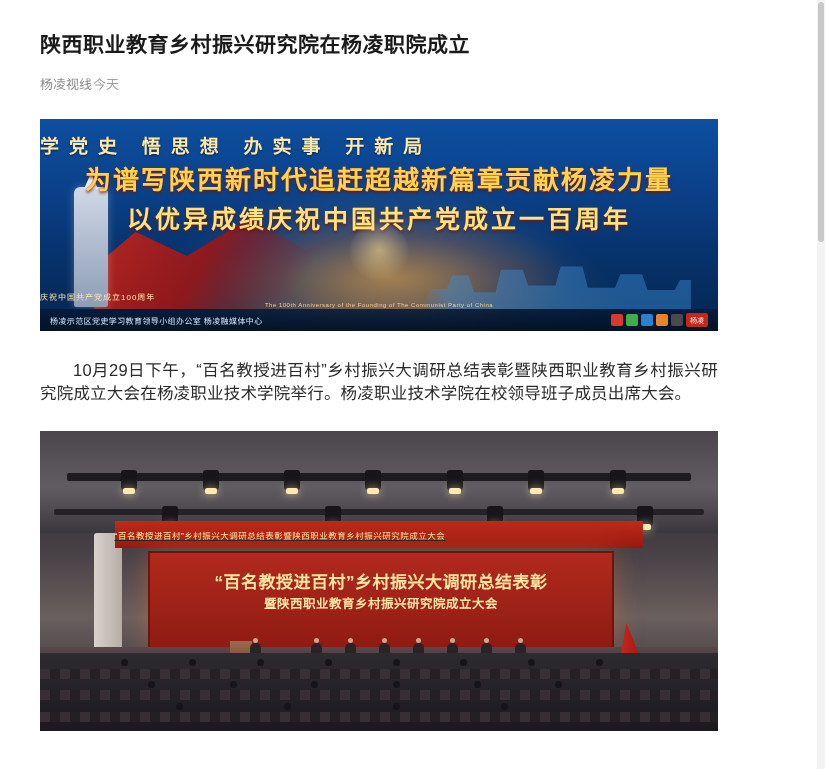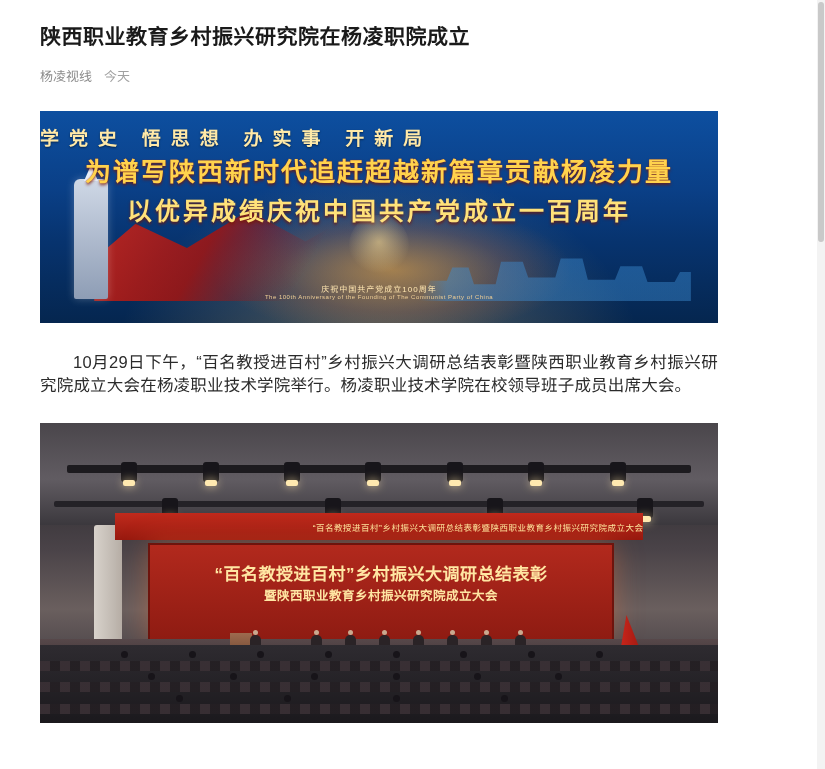--- a/index.html
+++ b/index.html
@@ -12,39 +12,39 @@
     height: 769px;
     overflow: hidden;
     font-family: "Liberation Sans", "DejaVu Sans", sans-serif;
     color: #222222;
   }
   .page {
     width: 825px;
     height: 769px;
     position: relative;
     box-sizing: border-box;
-    padding: 4px 40px;
+    padding: 12px 40px;
     background: #ffffff;
   }
   .article-title {
     font-size: 21px;
     font-weight: bold;
     color: #1a1a1a;
     letter-spacing: 0.5px;
     margin: 0;
     padding-top: 18px;
     line-height: 30px;
   }
   .meta-row {
     margin-top: 14px;
     font-size: 13px;
     color: #8c8c8c;
     display: flex;
     align-items: center;
-    gap: 12px;
+    gap: 1px;
   }
   .meta-source {
     color: #8c8c8c;
   }
   .meta-time {
     color: #a0a0a0;
   }
   .banner-wrap {
     margin-top: 26px;
     width: 678px;
@@ -117,21 +117,20 @@
     text-shadow: 0 0 8px rgba(255,190,90,0.85), 0 2px 2px rgba(0,0,0,0.3);
     letter-spacing: -2px;
     font-family: "Liberation Serif", "DejaVu Serif", serif;
     line-height: 56px;
   }
   .b-sub1 {
     position: absolute;
     left: 0;
     width: 100%;
     top: 172px;
-    text-align: center;
     font-size: 8px;
     color: #ffe6b0;
     letter-spacing: 1px;
   }
   .b-sub2 {
     position: absolute;
     left: 0;
     width: 100%;
     top: 183px;
     text-align: center;
@@ -310,21 +309,22 @@
   }
   .ph-banner-strip {
     position: absolute;
     left: 11%;
     top: 30%;
     width: 78%;
     height: 9%;
     background: linear-gradient(180deg, #c02a1c 0%, #97190f 100%);
     display: flex;
     align-items: center;
-    justify-content: flex-end;
+    justify-content: flex-start;
+    text-decoration: underline;
   }
   .ph-banner-strip span {
     font-size: 8.5px;
     color: #ffe9a0;
     letter-spacing: 0.5px;
     white-space: nowrap;
   }
   .ph-screen-l1, .ph-screen-l2 {
     position: absolute;
     left: 0;
@@ -469,20 +469,31 @@
       <div class="b-city"></div>
 
       <div class="b-line1">学党史  悟思想  办实事  开新局</div>
       <div class="b-line2">为谱写陕西新时代追赶超越新篇章贡献杨凌力量</div>
       <div class="b-line3">以优异成绩庆祝中国共产党成立一百周年</div>
 
       <div class="b-emblem"></div>
       <div class="b-sub1">庆祝中国共产党成立100周年</div>
       <div class="b-sub2">The 100th Anniversary of the Founding of The Communist Party of China</div>
 
+      <div class="b-footer">
+        <span class="b-footer-left">杨凌示范区党史学习教育领导小组办公室    杨凌融媒体中心</span>
+        <span class="b-footer-right">
+          <i class="b-chip red"></i>
+          <i class="b-chip green"></i>
+          <i class="b-chip blue"></i>
+          <i class="b-chip orange"></i>
+          <i class="b-chip dark"></i>
+          <span class="b-badge">杨凌</span>
+        </span>
+      </div>
     </div>
   </div>
 
   <p class="body-text">10月29日下午，“百名教授进百村”乡村振兴大调研总结表彰暨陕西职业教育乡村振兴研究院成立大会在杨凌职业技术学院举行。杨凌职业技术学院在校领导班子成员出席大会。</p>
 
   <div class="photo-wrap">
     <div class="photo">
       <div class="ph-ceiling"></div>
       <div class="ph-truss"></div>
       <div class="ph-truss2"></div>

